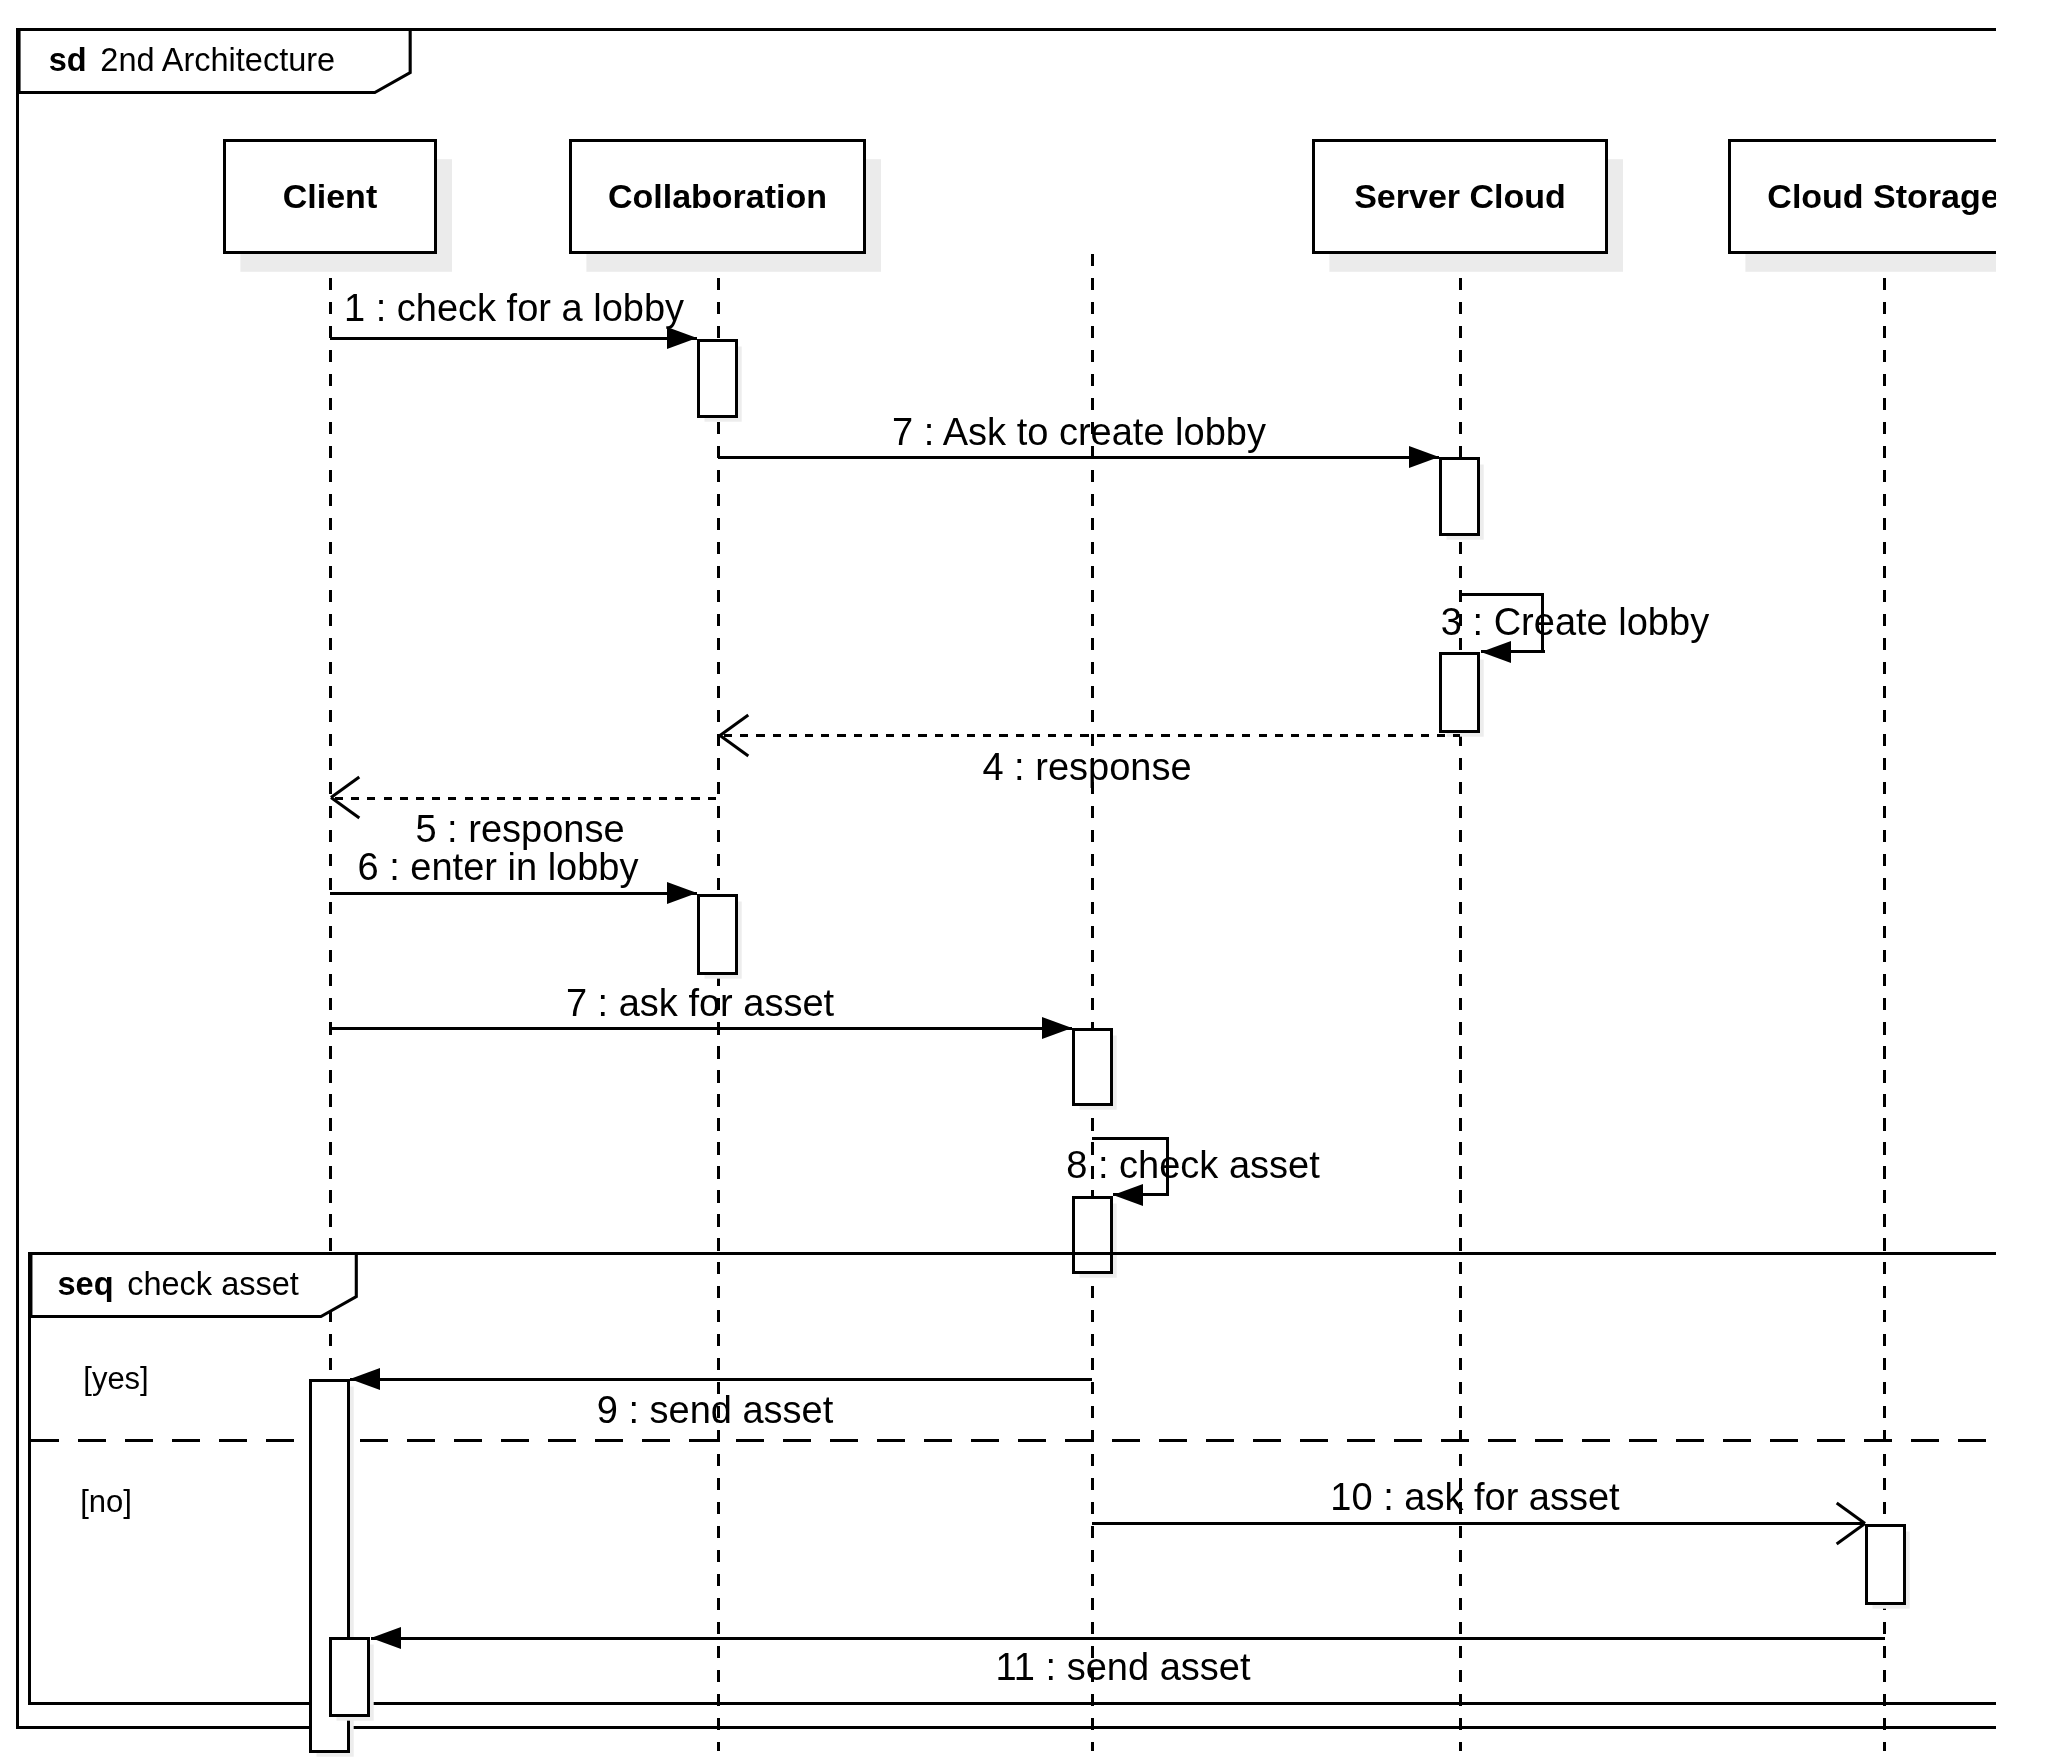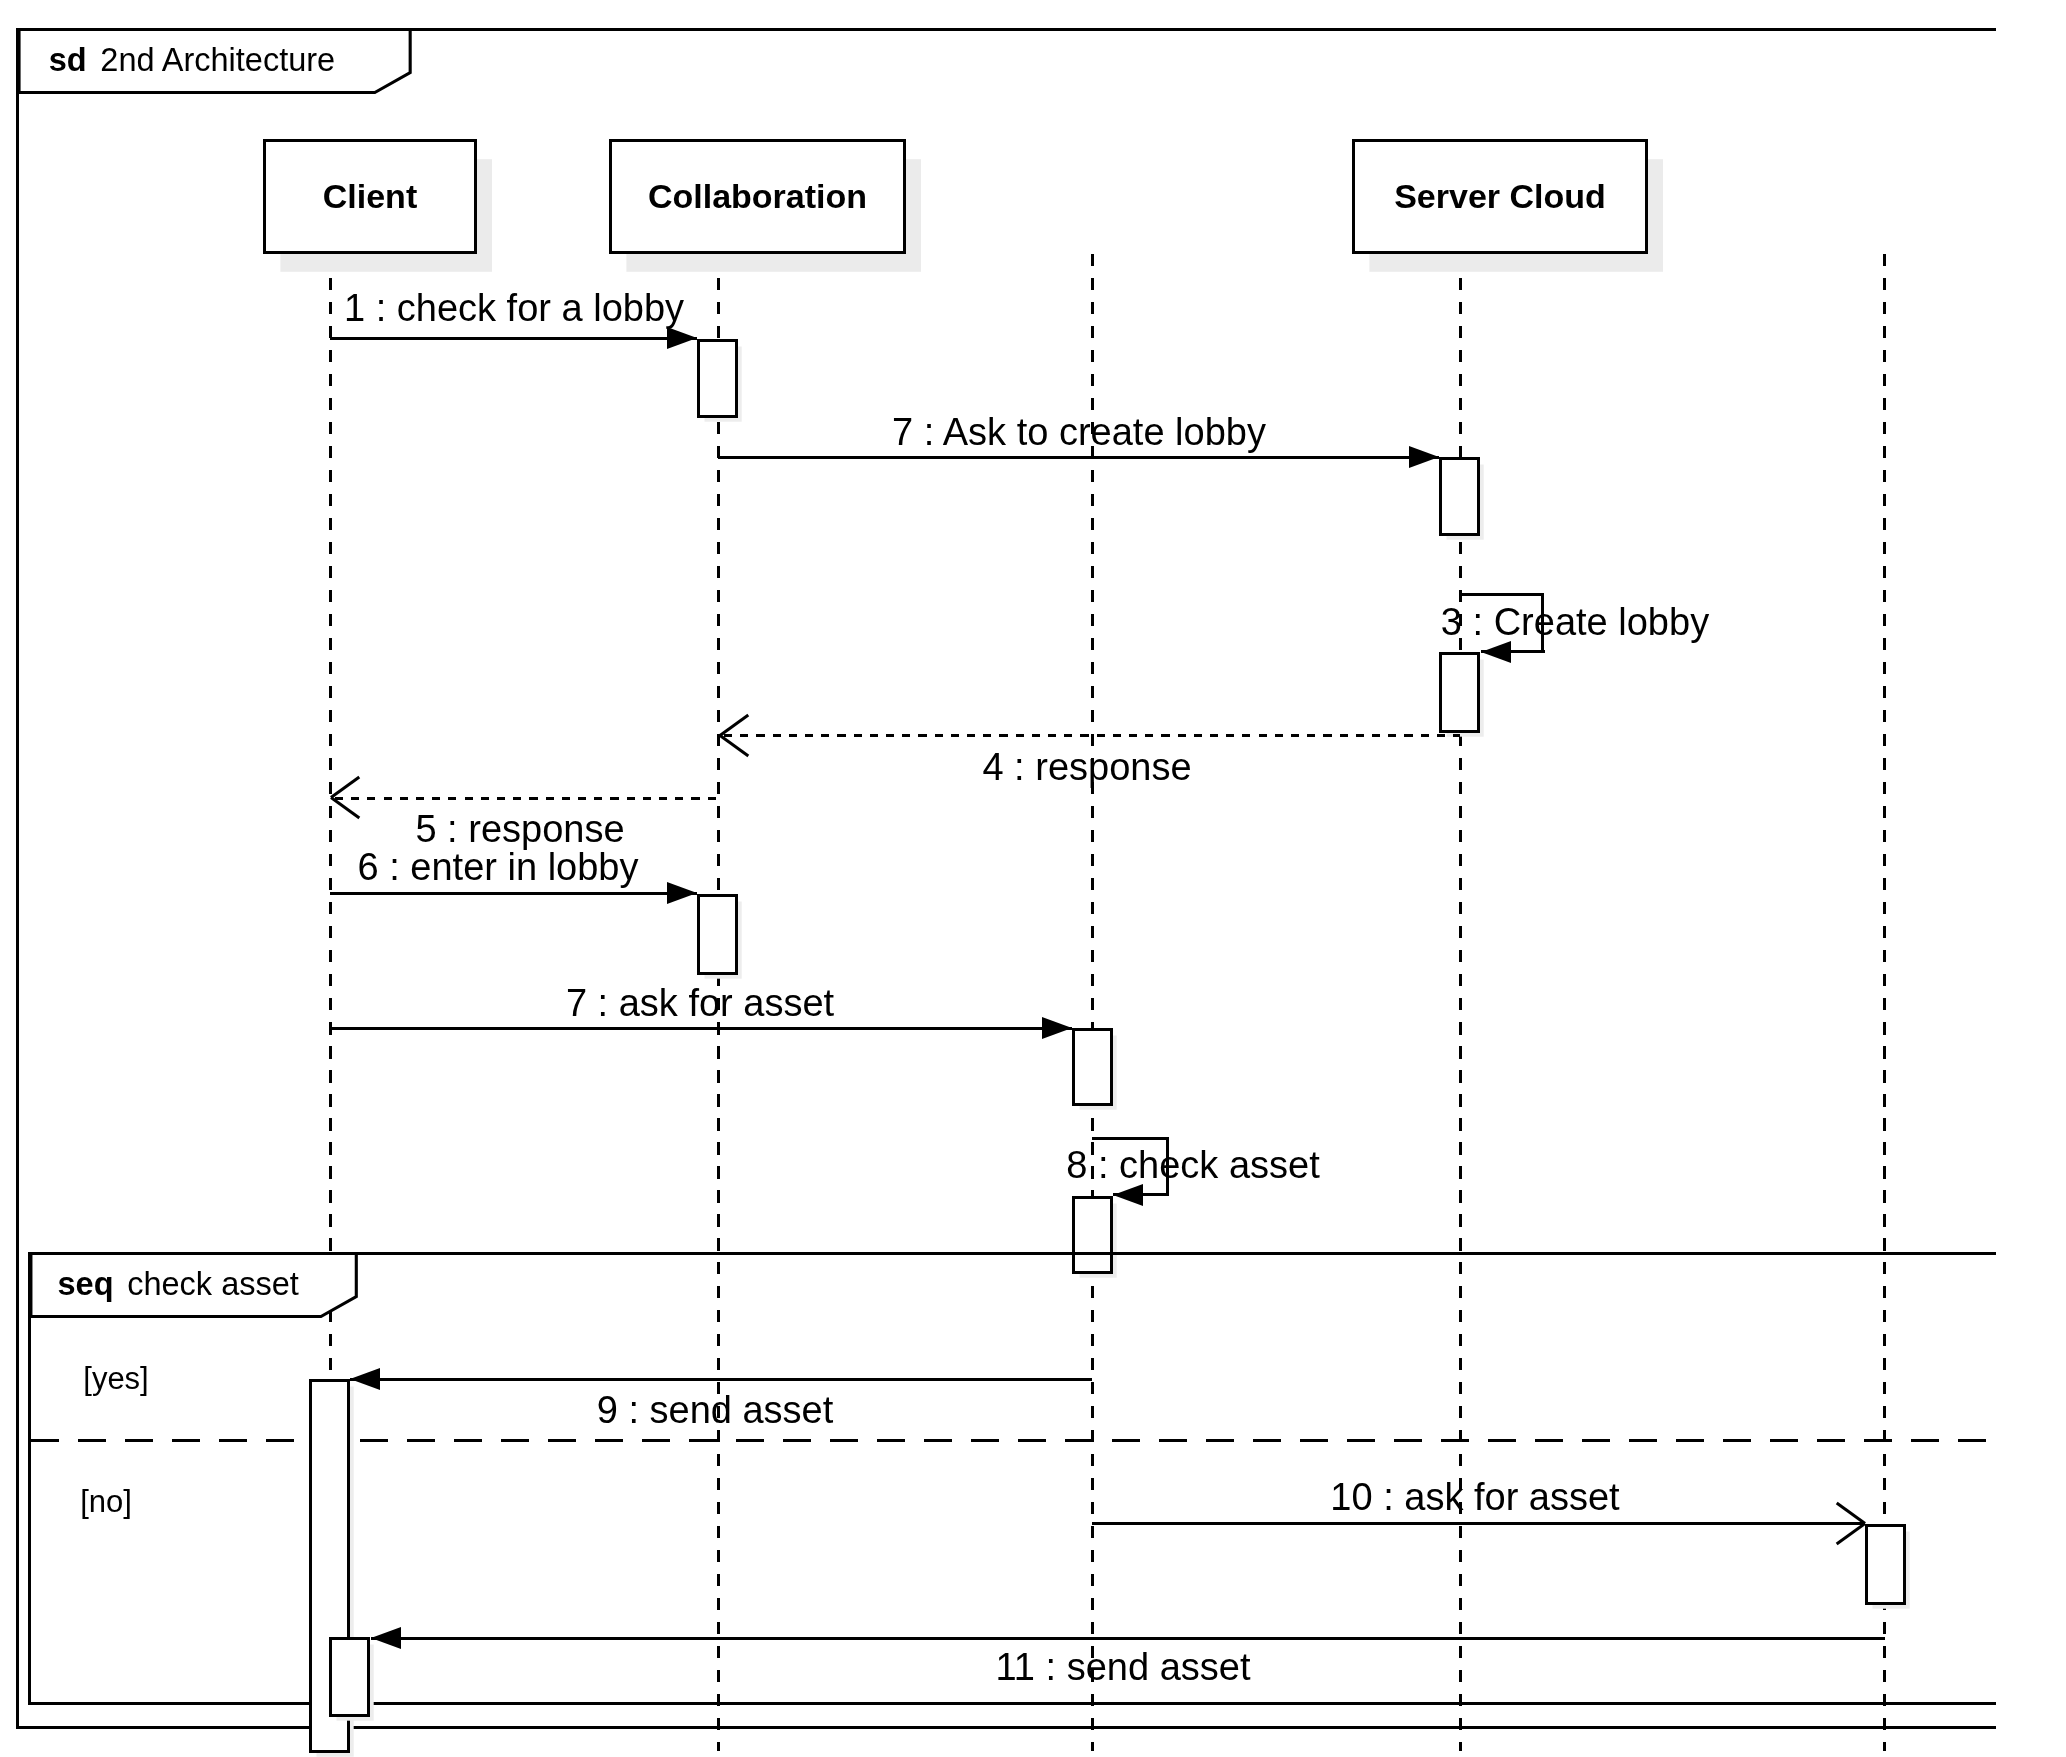--- a/index.html
+++ b/index.html
@@ -5,21 +5,21 @@
   * { box-sizing: border-box; margin: 0; padding: 0; }
   html, body { background: #ffffff; }
   body { width: 2066px; height: 1757px; position: relative; font-family: "Liberation Sans", sans-serif; color: #000; }
   .canvas { position: absolute; left: 0; top: 0; width: 1996px; height: 1757px; background: #fff; overflow: hidden; }
 
   .sd-frame { position: absolute; border: 3.1px solid #000; background: transparent; z-index: 0; }
   .pent { position: absolute; z-index: 9; }
   .frame-label { position: absolute; z-index: 10; display: flex; align-items: center; height: 65px; padding-left: 32.5px; font-size: 32.5px; white-space: nowrap; }
   .frame-label .kw { font-weight: bold; margin-right: 13.7px; }
 
-  .head { position: absolute; height: 115px; border: 3.7px solid #000; background: #fff; display: flex; align-items: center; justify-content: center; font-size: 34px; font-weight: bold; z-index: 4; box-shadow: 16.2px 19px 0 -1.2px #ebebeb; white-space: nowrap; margin-left: 40px; }
+  .head { position: absolute; height: 115px; border: 3.7px solid #000; background: #fff; display: flex; align-items: center; justify-content: center; font-size: 34px; font-weight: bold; z-index: 4; box-shadow: 16.2px 19px 0 -1.2px #ebebeb; white-space: nowrap; }
 
   .lifeline { position: absolute; width: 3.1px; background: repeating-linear-gradient(180deg, #000 0 12.5px, transparent 12.5px 24px); z-index: 1; }
 
   .bar { position: absolute; width: 41px; border: 3.1px solid #000; background: #fff; z-index: 5; box-shadow: 5.6px 5.6px 0 -1.9px #ededed; }
   .bar.top6 { z-index: 6; }
 
   .mline { position: absolute; height: 3.1px; background: #000; z-index: 6; }
   .mline-dash { position: absolute; height: 3.1px; background: repeating-linear-gradient(90deg, #000 0 8.1px, transparent 8.1px 16.2px); z-index: 6; }
   .vline { position: absolute; width: 3.1px; background: #000; z-index: 6; }
 
@@ -62,20 +62,23 @@
   <div class="lifeline" style="left:1883px; top:254px; height:1497px;"></div>
 
   <div class="head" style="left:223px; top:139px; width:214px;">
     <span>Client</span>
   </div>
   <div class="head" style="left:569px; top:139px; width:297px;">
     <span>Collaboration</span>
   </div>
   <div class="head" style="left:1312px; top:139px; width:296px;">
     <span>Server Cloud</span>
+  </div>
+  <div class="head" style="left:1728px; top:139px; width:311px;">
+    <span>Cloud Storage</span>
   </div>
 
   <div class="seq-edge seq-top" style="left:27.5px; top:1252px; width:1988px; height:3.1px;"></div>
   <div class="seq-edge" style="left:27.5px; top:1252px; width:3.1px; height:453px;"></div>
   <div class="seq-edge" style="left:2012px; top:1252px; width:3.1px; height:453px;"></div>
   <div class="seq-edge" style="left:27.5px; top:1702px; width:1988px; height:3.1px;"></div>
   <div class="seq-divider" style="left:31px; top:1439px; width:1982px;"></div>
   <svg class="pent" style="left:27.5px; top:1252px;" width="334" height="67" viewBox="0 0 534 108">
     <path d="M2.5,2.5 H527 V72 L470,104 H2.5 Z" fill="#ffffff" stroke="#000000" stroke-width="5"></path>
   </svg>

